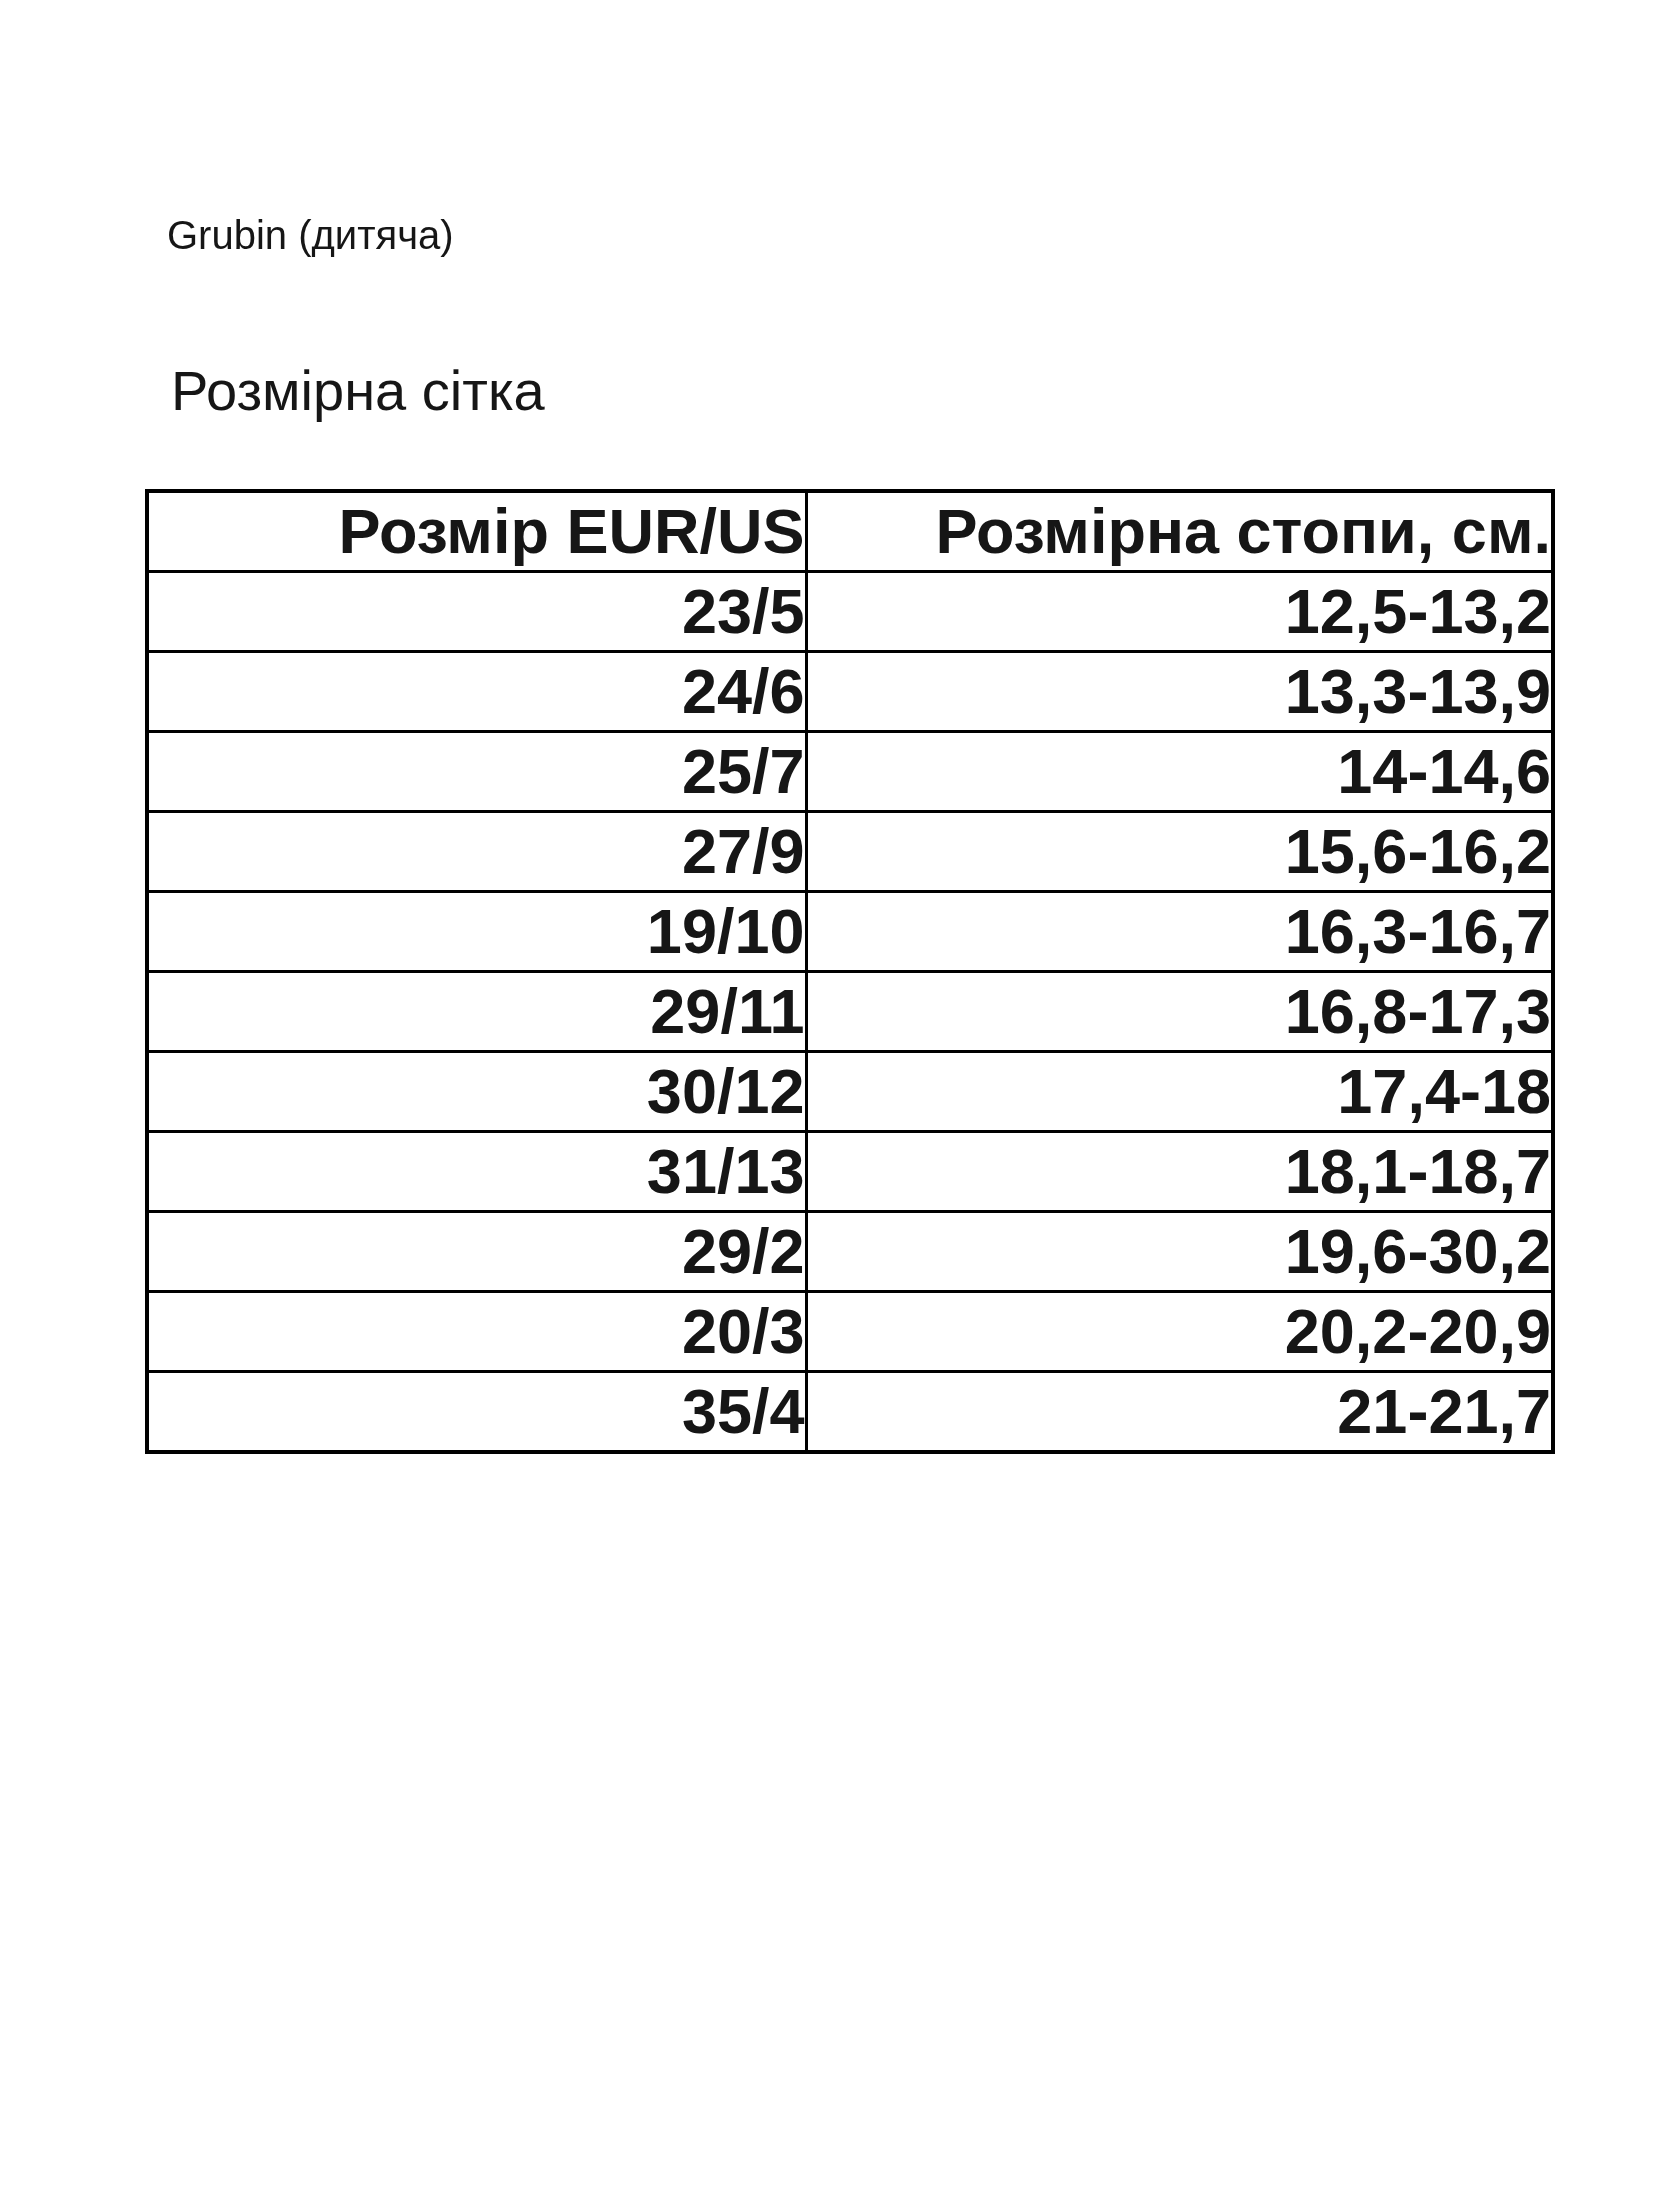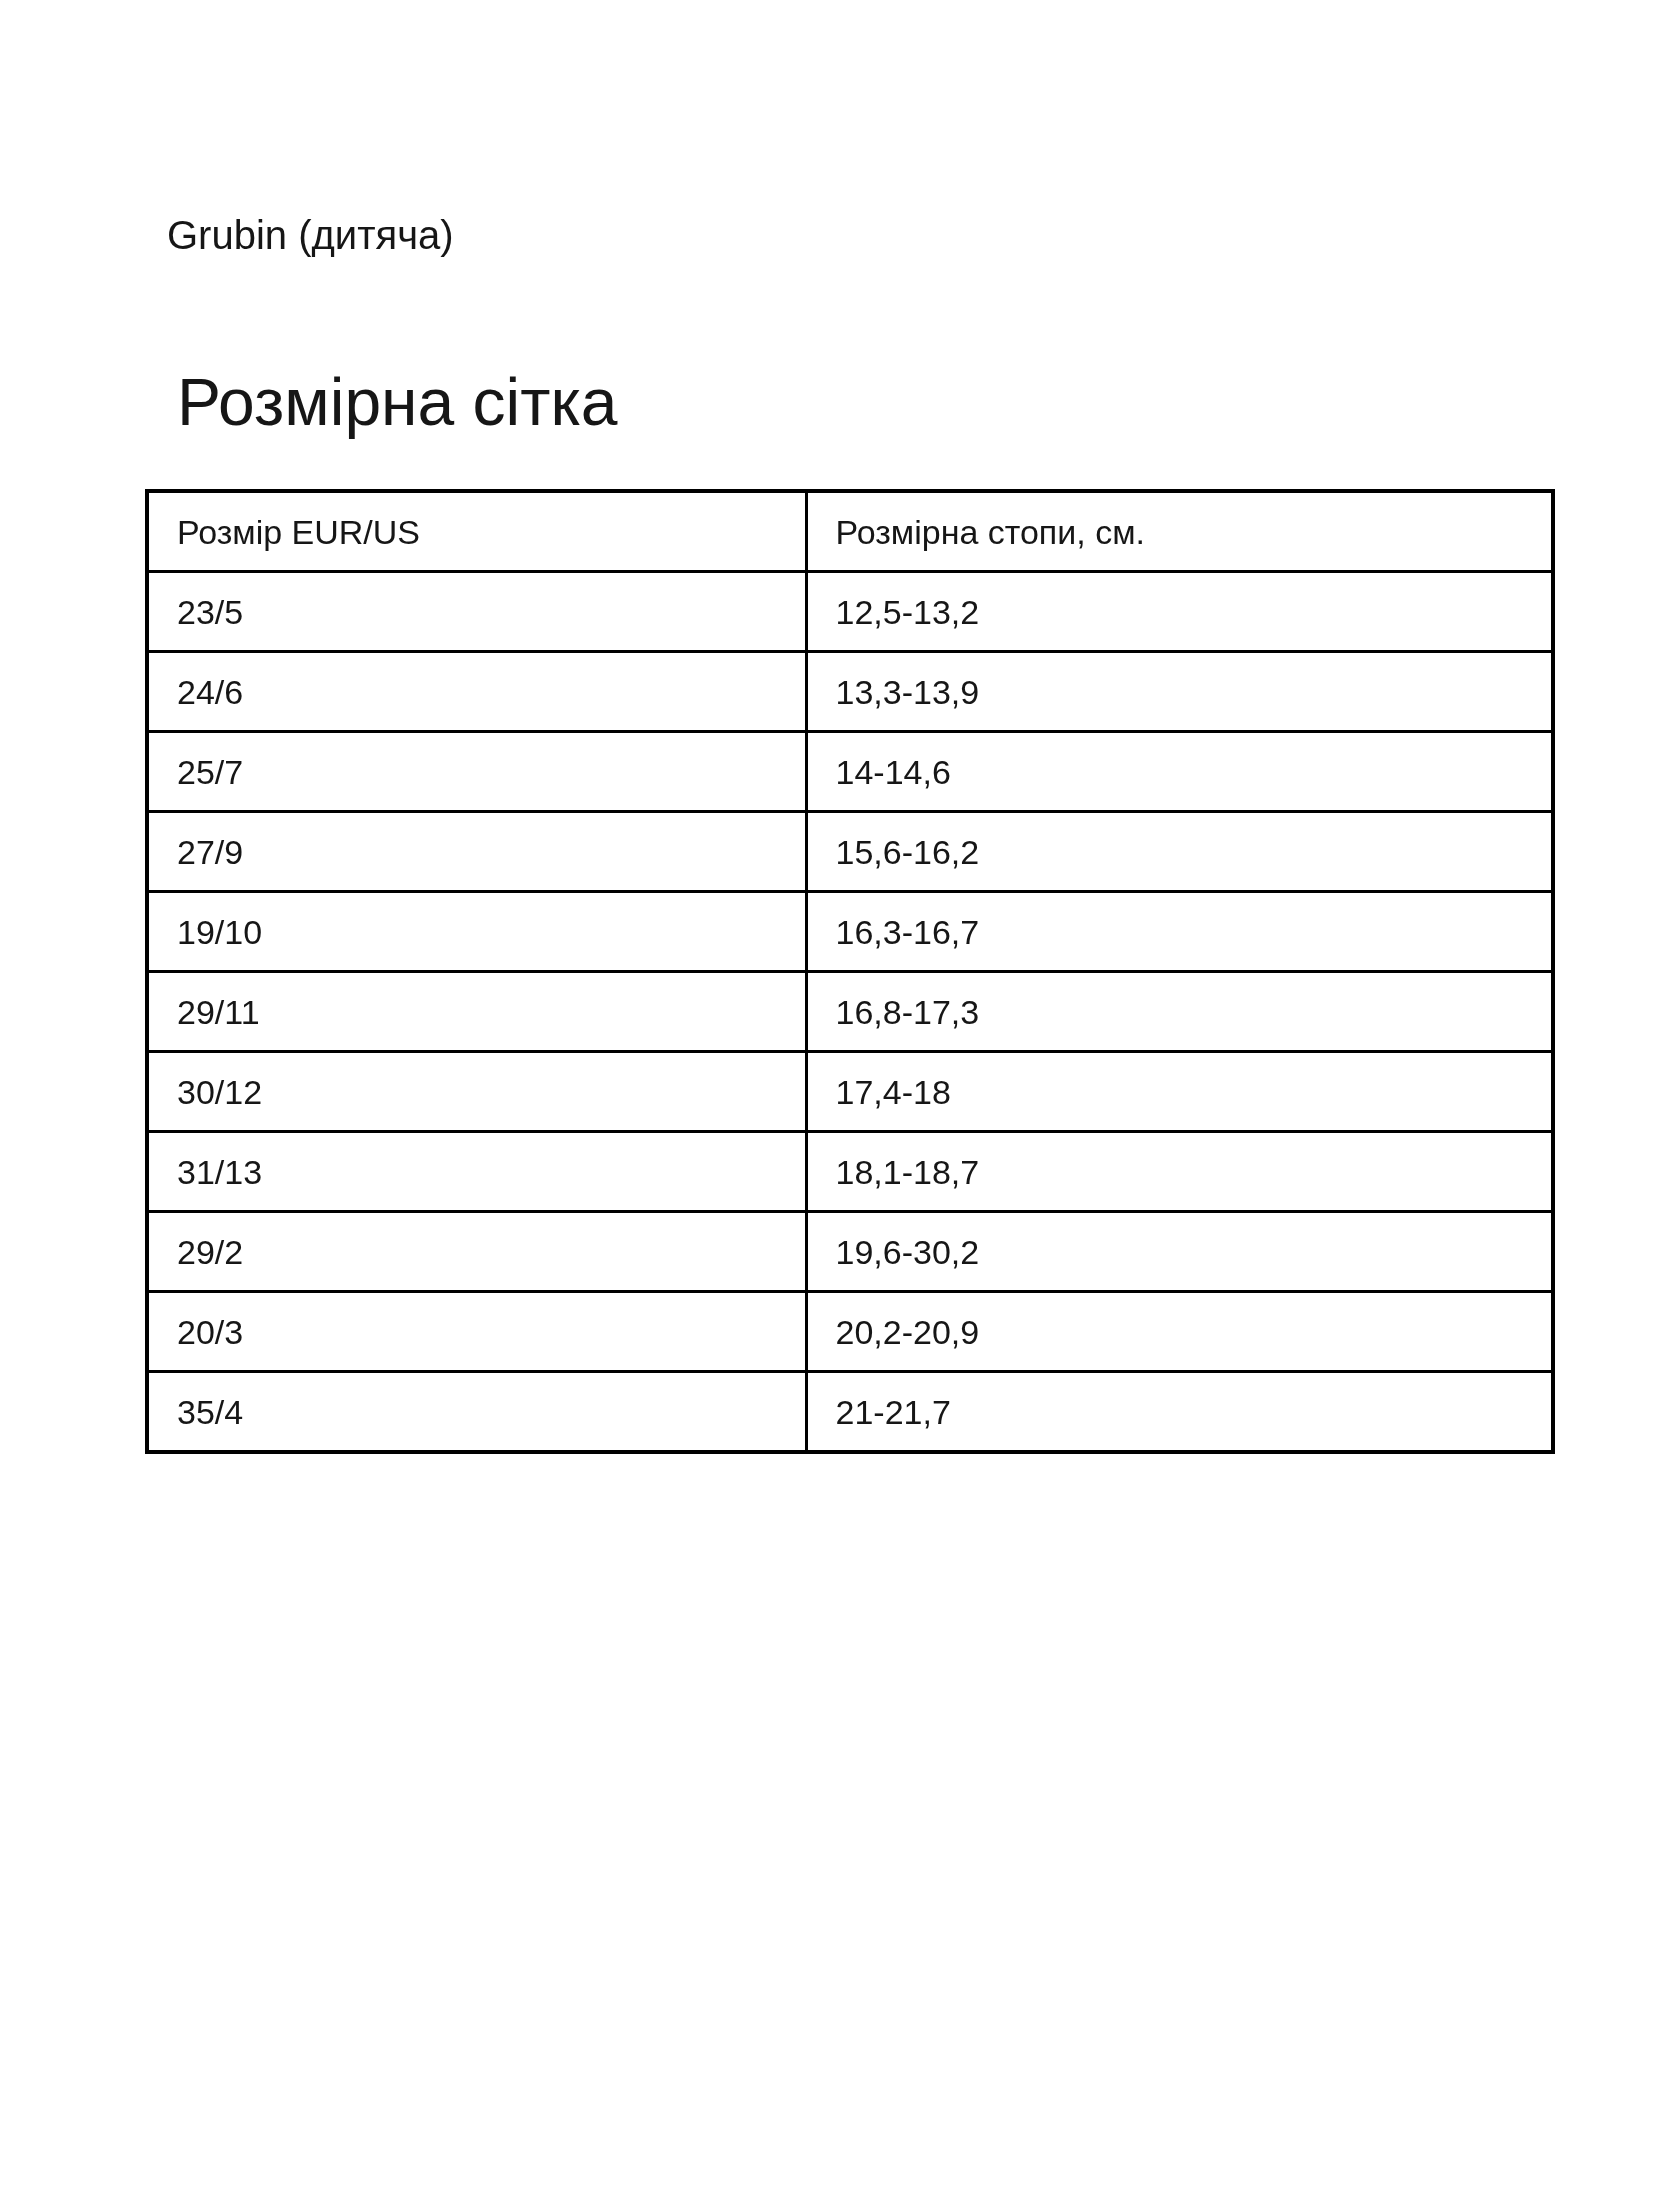--- a/index.html
+++ b/index.html
@@ -22,43 +22,43 @@
     font-size: 40px;
     font-weight: 400;
     line-height: 1;
     margin: 0;
     white-space: nowrap;
   }
   .subtitle {
     position: absolute;
     left: 171px;
     top: 363px;
-    font-size: 66px;
+    font-size: 56px;
     font-weight: 400;
     line-height: 1;
-    margin: 6px;
+    margin: 0;
     white-space: nowrap;
   }
   .size-table {
     position: absolute;
     left: 145px;
     top: 489px;
     width: 1406px;
     border-collapse: collapse;
     table-layout: fixed;
     border: 4.9px solid #000000;
   }
   .col-size   { width: 659px; }
   .col-length { width: 747px; }
   .size-table th,
   .size-table td {
     border: 3.3px solid #000000;
-    font-size: 34px;
-    font-weight: 400;
-    text-align: left;
+    font-size: 63px;
+    font-weight: 700;
+    text-align: right;
     vertical-align: middle;
     padding: 0 0 0 28px;
     height: 77px;
     line-height: 1;
     white-space: nowrap;
     overflow: hidden;
   }
 </style>
 </head>
 <body style="background: rgb(255, 255, 255); color: rgb(22, 22, 22);">

